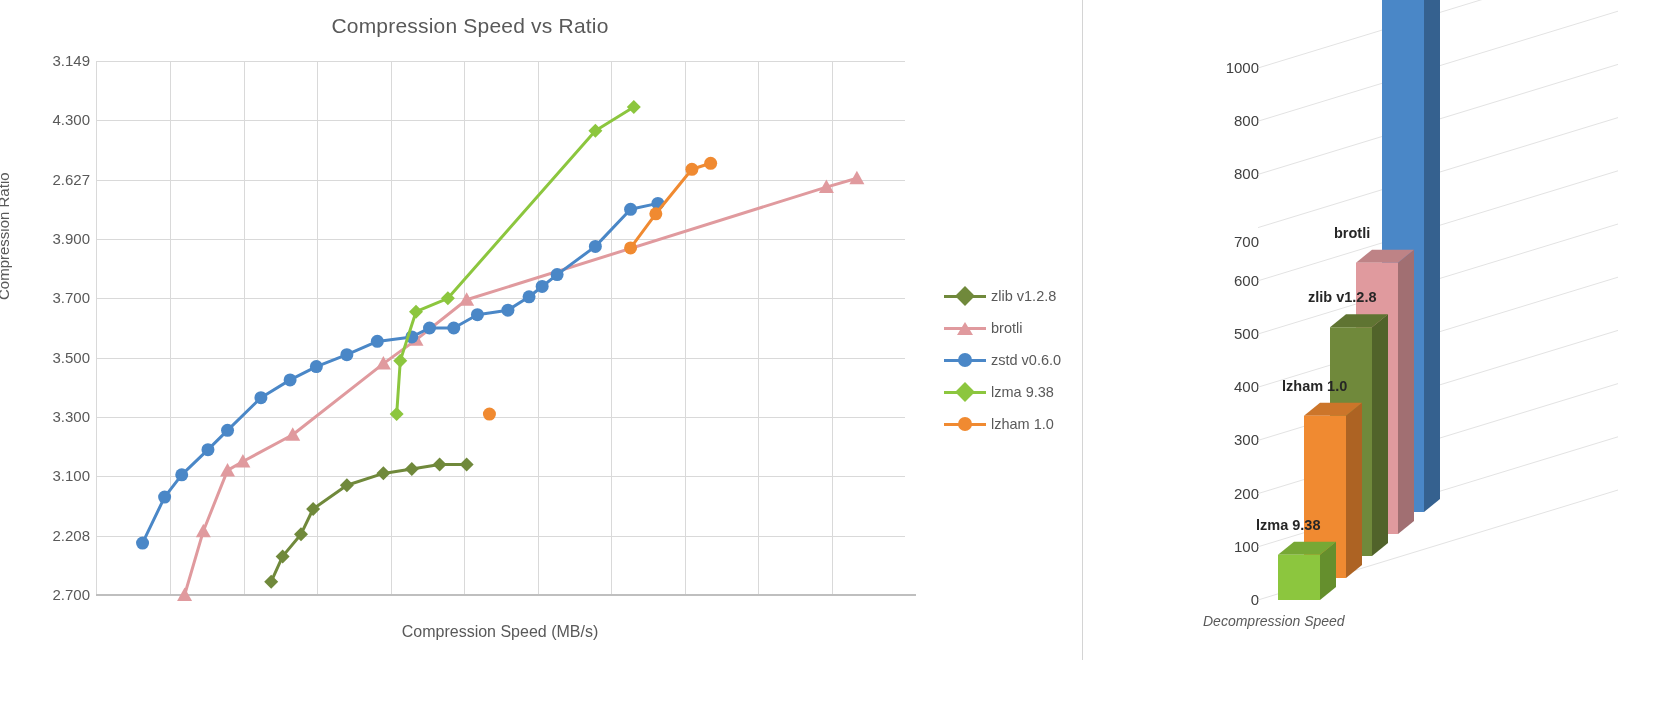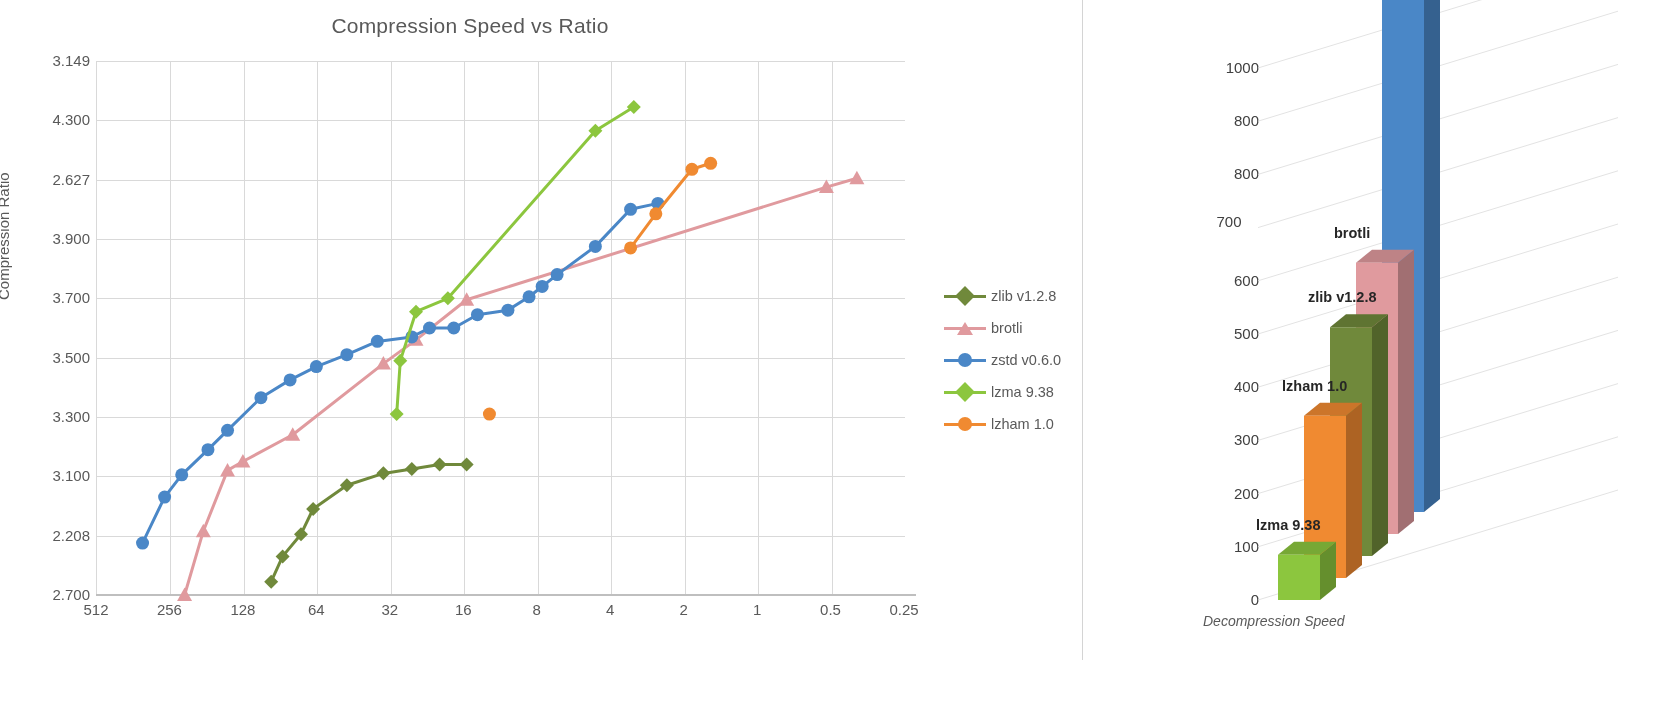--- a/index.html
+++ b/index.html
@@ -84,34 +84,21 @@
       <div class="gl-v" style="left: 293.818px;"></div>
       <div class="gl-v" style="left: 367.273px;"></div>
       <div class="gl-v" style="left: 440.727px;"></div>
       <div class="gl-v" style="left: 514.182px;"></div>
       <div class="gl-v" style="left: 587.636px;"></div>
       <div class="gl-v" style="left: 661.091px;"></div>
       <div class="gl-v" style="left: 734.545px;"></div>
     </div>
   <div id="axis-x-line"></div>
 
-  <div id="xlabels">
-      <div class="xlab" style="left: -30px;">512</div>
-      <div class="xlab" style="left: 43.4545px;">256</div>
-      <div class="xlab" style="left: 116.909px;">128</div>
-      <div class="xlab" style="left: 190.364px;">64</div>
-      <div class="xlab" style="left: 263.818px;">32</div>
-      <div class="xlab" style="left: 337.273px;">16</div>
-      <div class="xlab" style="left: 410.727px;">8</div>
-      <div class="xlab" style="left: 484.182px;">4</div>
-      <div class="xlab" style="left: 557.636px;">2</div>
-      <div class="xlab" style="left: 631.091px;">1</div>
-      <div class="xlab" style="left: 704.545px;">0.5</div>
-      <div class="xlab" style="left: 778px;">0.25</div>
-    </div>
+  <div id="xtitle">Compression Speed (MB/s)</div>
 
   <svg class="series-layer" id="series-layer" viewBox="0 0 808 534" preserveAspectRatio="none">
       <polyline points="175.2,520.6 186.6,495.4 205.0,473.2 217.1,448.0 250.9,424.2 287.4,412.4 315.8,407.9 343.6,403.5 370.6,403.5" fill="none" stroke="#70893B" stroke-width="3" stroke-linejoin="round" stroke-linecap="round"></polyline>
       <polygon points="175.21040417771923,513.65 182.21040417771923,520.65 175.21040417771923,527.65 168.21040417771923,520.65" fill="#70893B"></polygon>
       <polygon points="186.6162956491876,488.43333333333334 193.6162956491876,495.43333333333334 186.6162956491876,502.43333333333334 179.6162956491876,495.43333333333334" fill="#70893B"></polygon>
       <polygon points="204.9783345974371,466.18333333333345 211.9783345974371,473.18333333333345 204.9783345974371,480.18333333333345 197.9783345974371,473.18333333333345" fill="#70893B"></polygon>
       <polygon points="217.10268650530634,440.96666666666664 224.10268650530634,447.96666666666664 217.10268650530634,454.96666666666664 210.10268650530634,447.96666666666664" fill="#70893B"></polygon>
       <polygon points="250.85002721975508,417.23333333333346 257.8500272197551,424.23333333333346 250.85002721975508,431.23333333333346 243.85002721975508,424.23333333333346" fill="#70893B"></polygon>
       <polygon points="287.3936385699751,405.36666666666673 294.3936385699751,412.36666666666673 287.3936385699751,419.36666666666673 280.3936385699751,412.36666666666673" fill="#70893B"></polygon>
       <polygon points="315.82224615836344,400.9166666666667 322.82224615836344,407.9166666666667 315.82224615836344,414.9166666666667 308.82224615836344,407.9166666666667" fill="#70893B"></polygon>
@@ -209,21 +196,21 @@
 <div class="pane" id="right-pane">
   <div id="bar-area">
     <div id="b-ylabels">
         <div class="b-ylab" style="top: 600px;">0</div>
         <div class="b-ylab" style="top: 546.8px;">100</div>
         <div class="b-ylab" style="top: 493.6px;">200</div>
         <div class="b-ylab" style="top: 440.4px;">300</div>
         <div class="b-ylab" style="top: 387.2px;">400</div>
         <div class="b-ylab" style="top: 334px;">500</div>
         <div class="b-ylab" style="top: 280.8px;">600</div>
-        <div class="b-ylab" style="top: 222px; text-align: center;">700</div>
+        <div class="b-ylab" style="top: 242px;">700</div>
         <div class="b-ylab" style="top: 174.4px;">800</div>
         <div class="b-ylab" style="top: 121.2px;">800</div>
         <div class="b-ylab" style="top: 68px;">1000</div>
       </div>
     <svg id="bar-svg" width="587" height="705" style="position:absolute;left:0;top:0;">
         <line x1="175" y1="600" x2="535" y2="490" stroke="#e3e3e3" stroke-width="1"></line>
         <line x1="175" y1="546.8" x2="535" y2="436.79999999999995" stroke="#e3e3e3" stroke-width="1"></line>
         <line x1="175" y1="493.6" x2="535" y2="383.6" stroke="#e3e3e3" stroke-width="1"></line>
         <line x1="175" y1="440.4" x2="535" y2="330.4" stroke="#e3e3e3" stroke-width="1"></line>
         <line x1="175" y1="387.2" x2="535" y2="277.2" stroke="#e3e3e3" stroke-width="1"></line>

